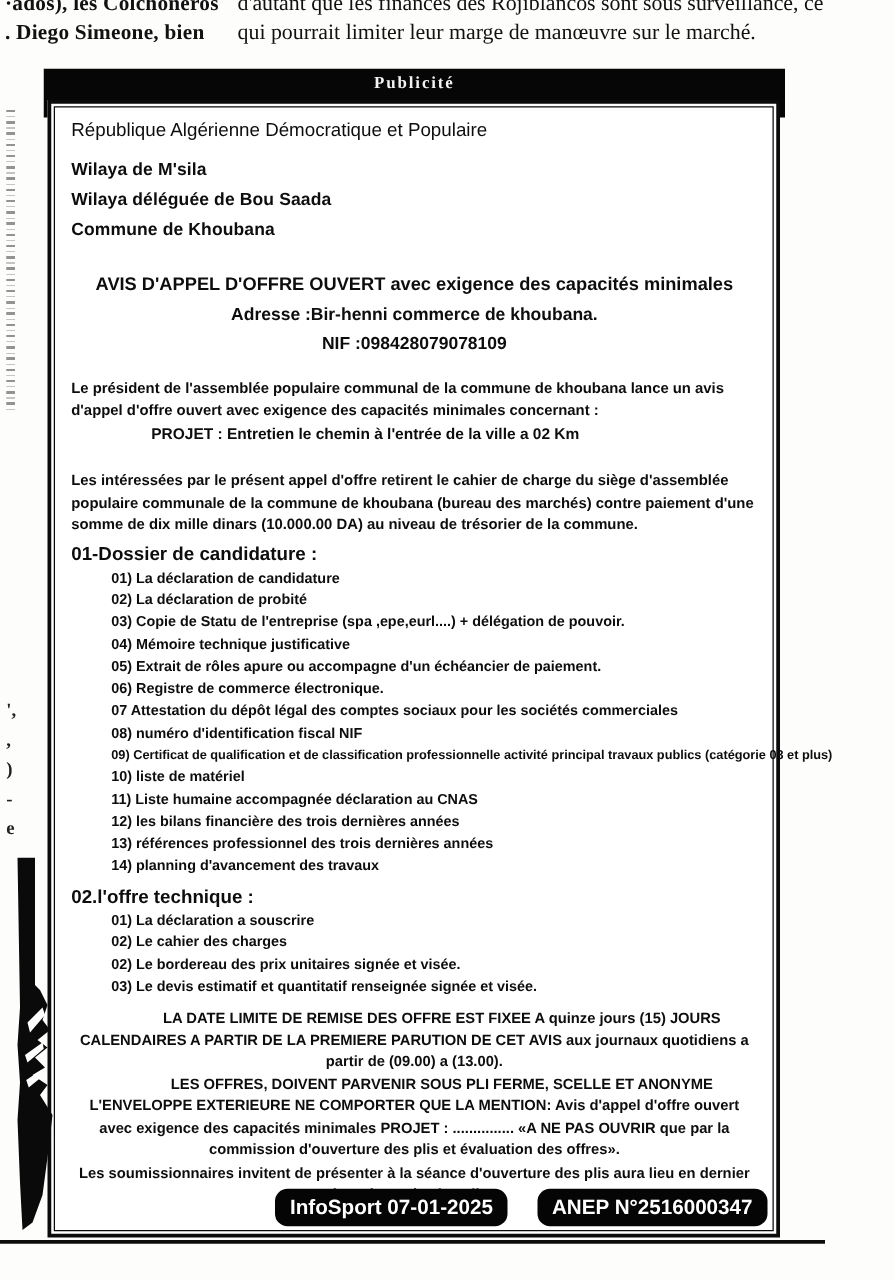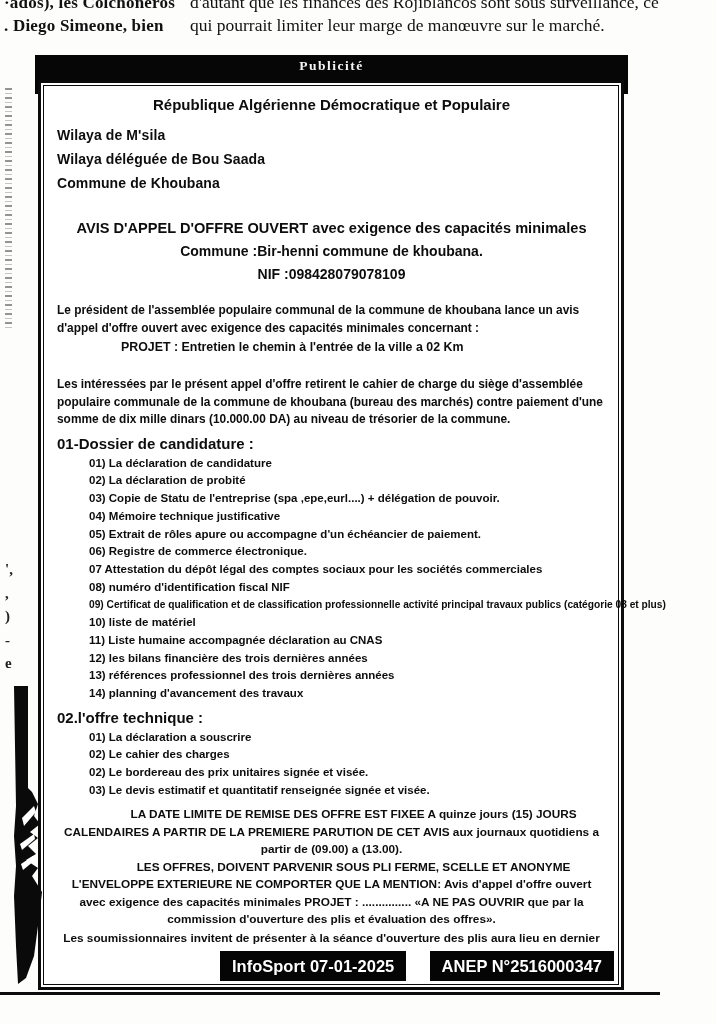--- a/index.html
+++ b/index.html
@@ -29,21 +29,21 @@
   .box{
     position:absolute;left:38px;top:80px;width:586px;height:910px;
     border:3px solid #0b0b0b;box-sizing:border-box;background:#fff;
   }
   .box-inner{
     position:absolute;inset:2px;border:1px solid #0b0b0b;
     padding:4px 12px 4px 13px;box-sizing:border-box;
     font-family:"Liberation Sans", sans-serif;color:#0d0d0d;
   }
   .republic{
-    text-align:center;font-weight:bold;font-size:15px;margin:6px 0 10px;
+    text-align:left;font-weight:normal;font-size:15px;margin:6px 0 10px;
   }
   .authority div{
     font-weight:bold;font-size:14px;line-height:24px;letter-spacing:.1px;
   }
   .titles{text-align:center;font-weight:bold;margin-top:22px;}
   .title-l1{font-size:14.6px;line-height:23px;}
   .title-l2{font-size:14px;line-height:23px;}
   .title-l3{font-size:14px;line-height:23px;}
   .para{
     font-weight:bold;font-size:11.9px;line-height:18px;margin:0;
@@ -65,21 +65,21 @@
   .close-p{
     font-weight:bold;font-size:11.8px;line-height:17.5px;margin:0;text-align:center;
   }
   .p-datelimite{margin-top:7px;text-indent:44px;}
   .p-offres{text-indent:44px;}
   .p-ouverture{margin-top:1px;}
   
   .badge{
     position:absolute;background:#050505;color:#fff;
     font-family:"Liberation Sans", sans-serif;font-weight:bold;
-    font-size:16.5px;line-height:24px;padding:3px 12px;white-space:nowrap;
+    font-size:16.5px;line-height:24px;padding:3px 12px;white-space:nowrap;border-radius:10px;
   }
   .badge-journal{left:176px;bottom:3px;}
   .badge-anep{right:4px;bottom:3px;}
   
   .artifact-strip{
     position:absolute;left:5px;top:88px;width:7px;height:242px;
     background:repeating-linear-gradient(180deg,
       rgba(60,60,60,.55) 0 2px, rgba(255,255,255,0) 2px 5px,
       rgba(90,90,90,.35) 5px 6px, rgba(255,255,255,0) 6px 9px);
     filter:blur(.4px);
@@ -115,21 +115,21 @@
     <div class="republic">République Algérienne Démocratique et Populaire</div>
 
     <div class="authority">
         <div>Wilaya de M'sila</div>
         <div>Wilaya déléguée de Bou Saada</div>
         <div>Commune de Khoubana</div>
       </div>
 
     <div class="titles">
       <div class="title-l1">AVIS D'APPEL D'OFFRE OUVERT avec exigence des capacités minimales</div>
-      <div class="title-l2">Commune :Bir-henni commune de khoubana.</div>
+      <div class="title-l2">Adresse :Bir-henni commerce de khoubana.</div>
       <div class="title-l3">NIF :098428079078109</div>
     </div>
 
     <p class="para intro">Le président de l'assemblée populaire communal de la commune de khoubana lance un avis d'appel d'offre ouvert avec exigence des capacités minimales concernant :</p>
     <p class="project">PROJET : Entretien le chemin à l'entrée de la ville a 02 Km</p>
     <p class="para retrait">Les intéressées par le présent appel d'offre retirent le cahier de charge du siège d'assemblée populaire communale de la commune de khoubana (bureau des marchés) contre paiement d'une somme de dix mille dinars (10.000.00 DA) au niveau de trésorier de la commune.</p>
 
     <div class="sec-heading">01-Dossier de candidature :</div>
     <ul class="items list-candidature">
         <li>01) La déclaration de candidature</li>

